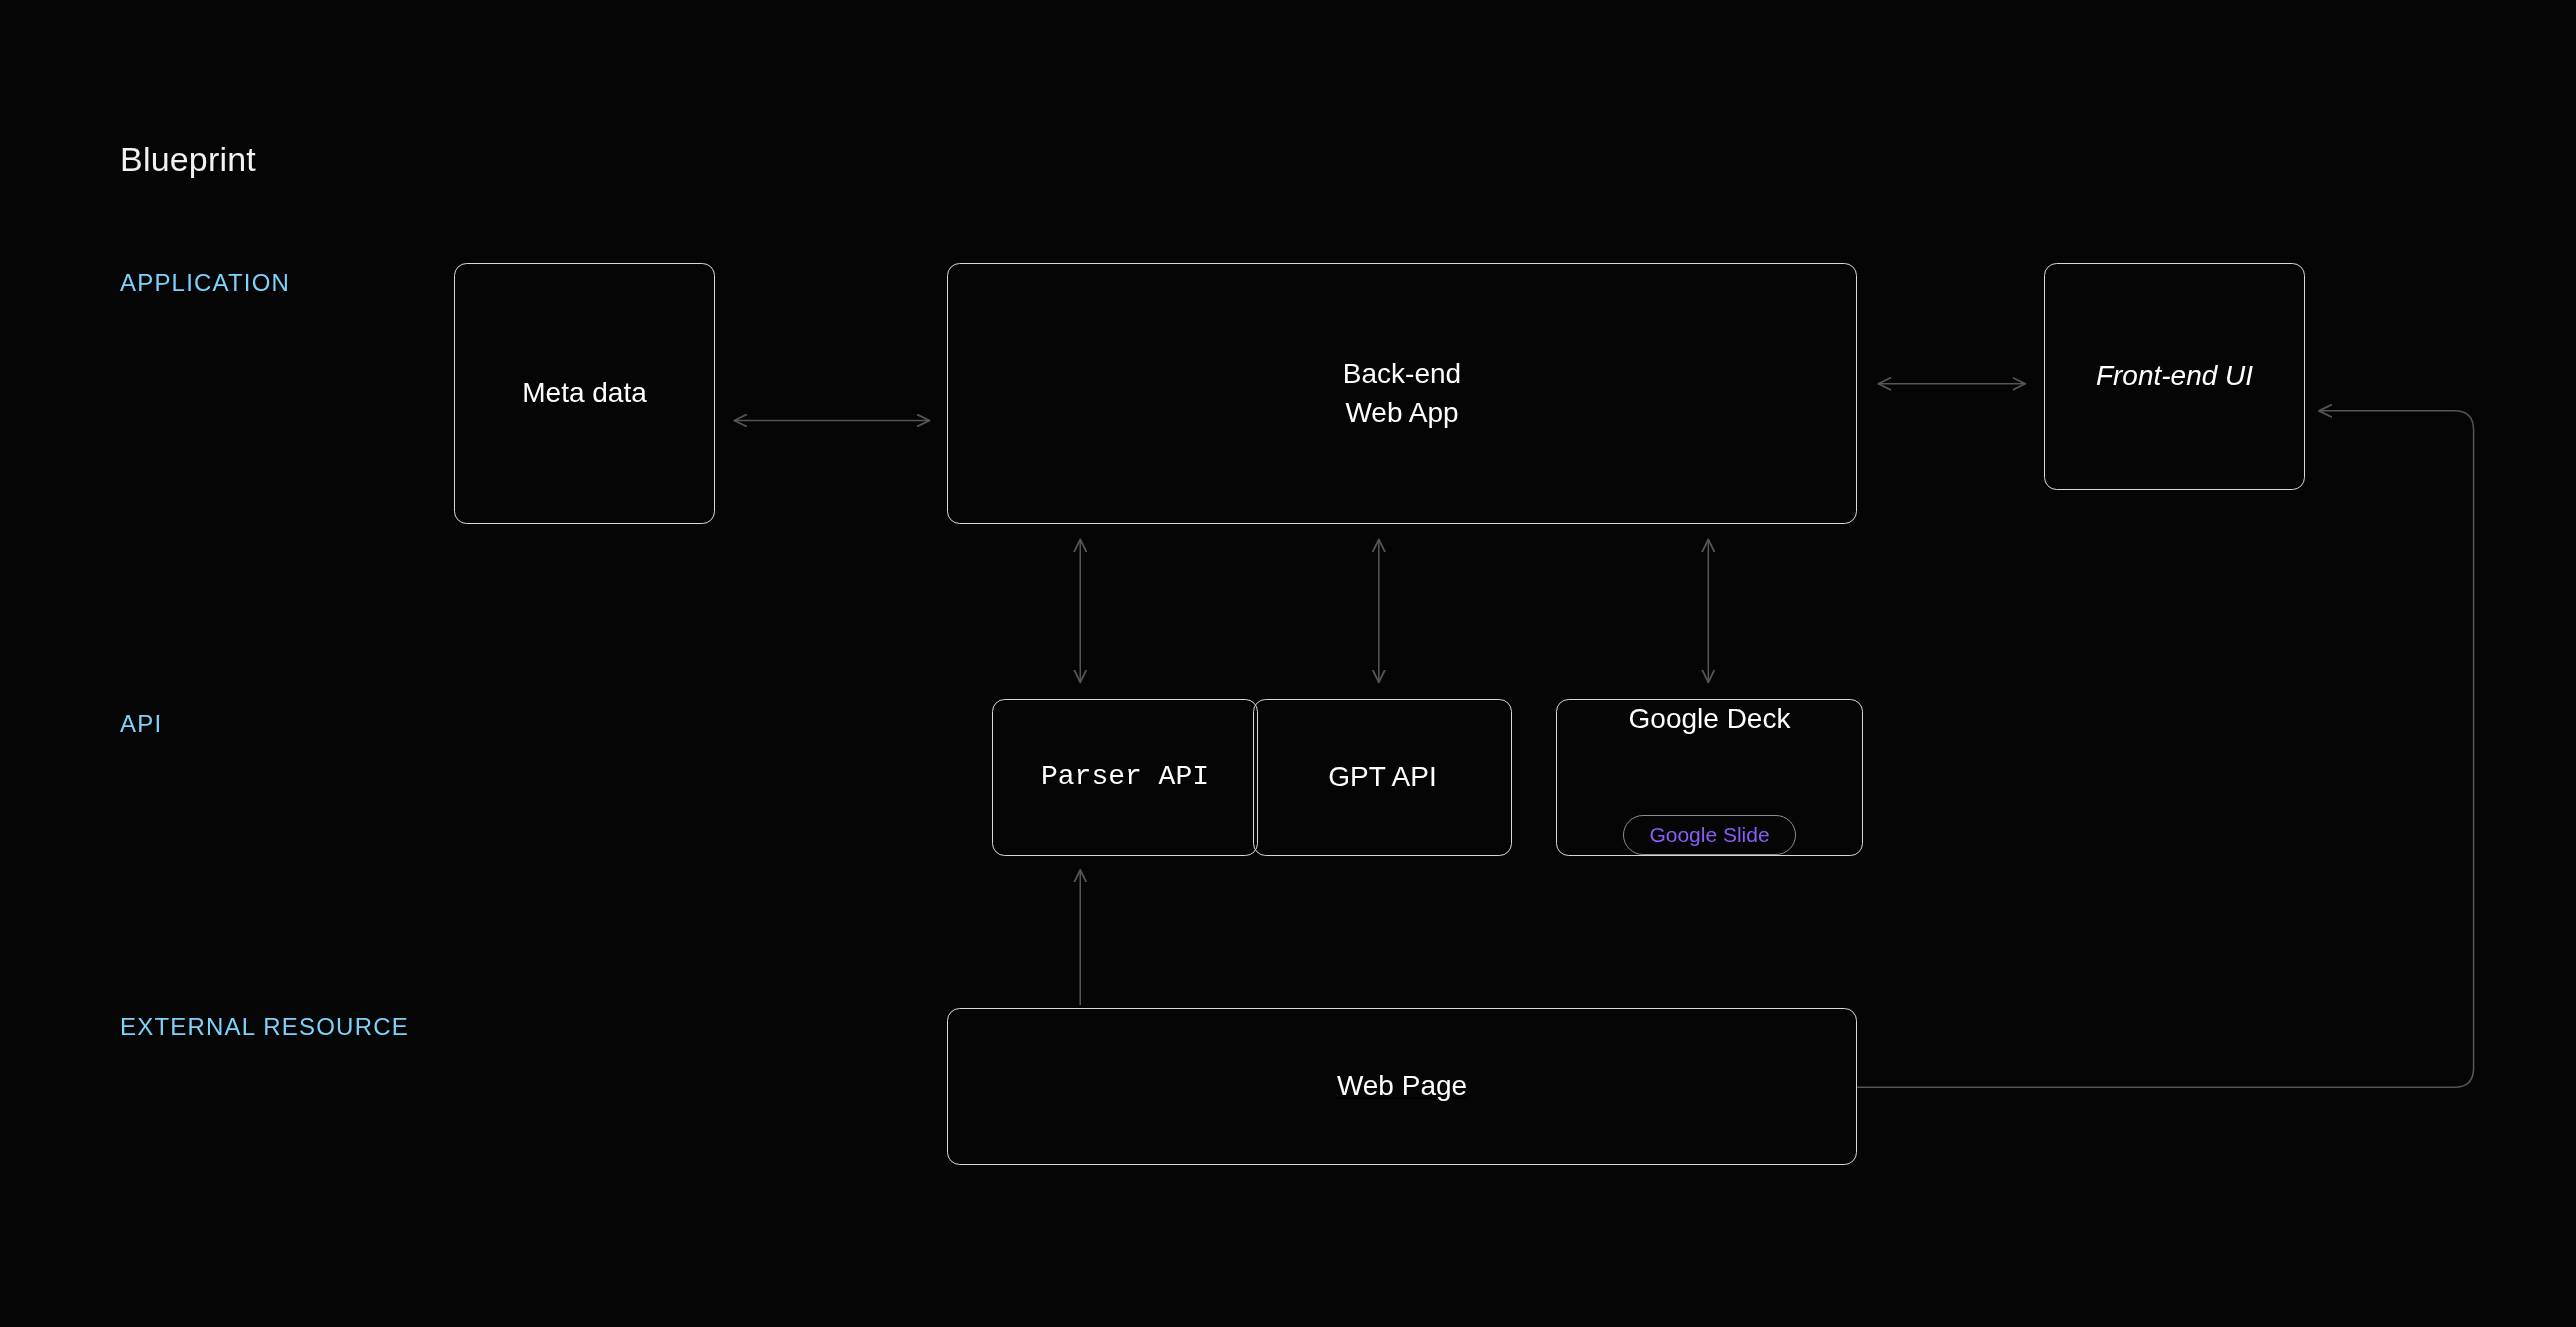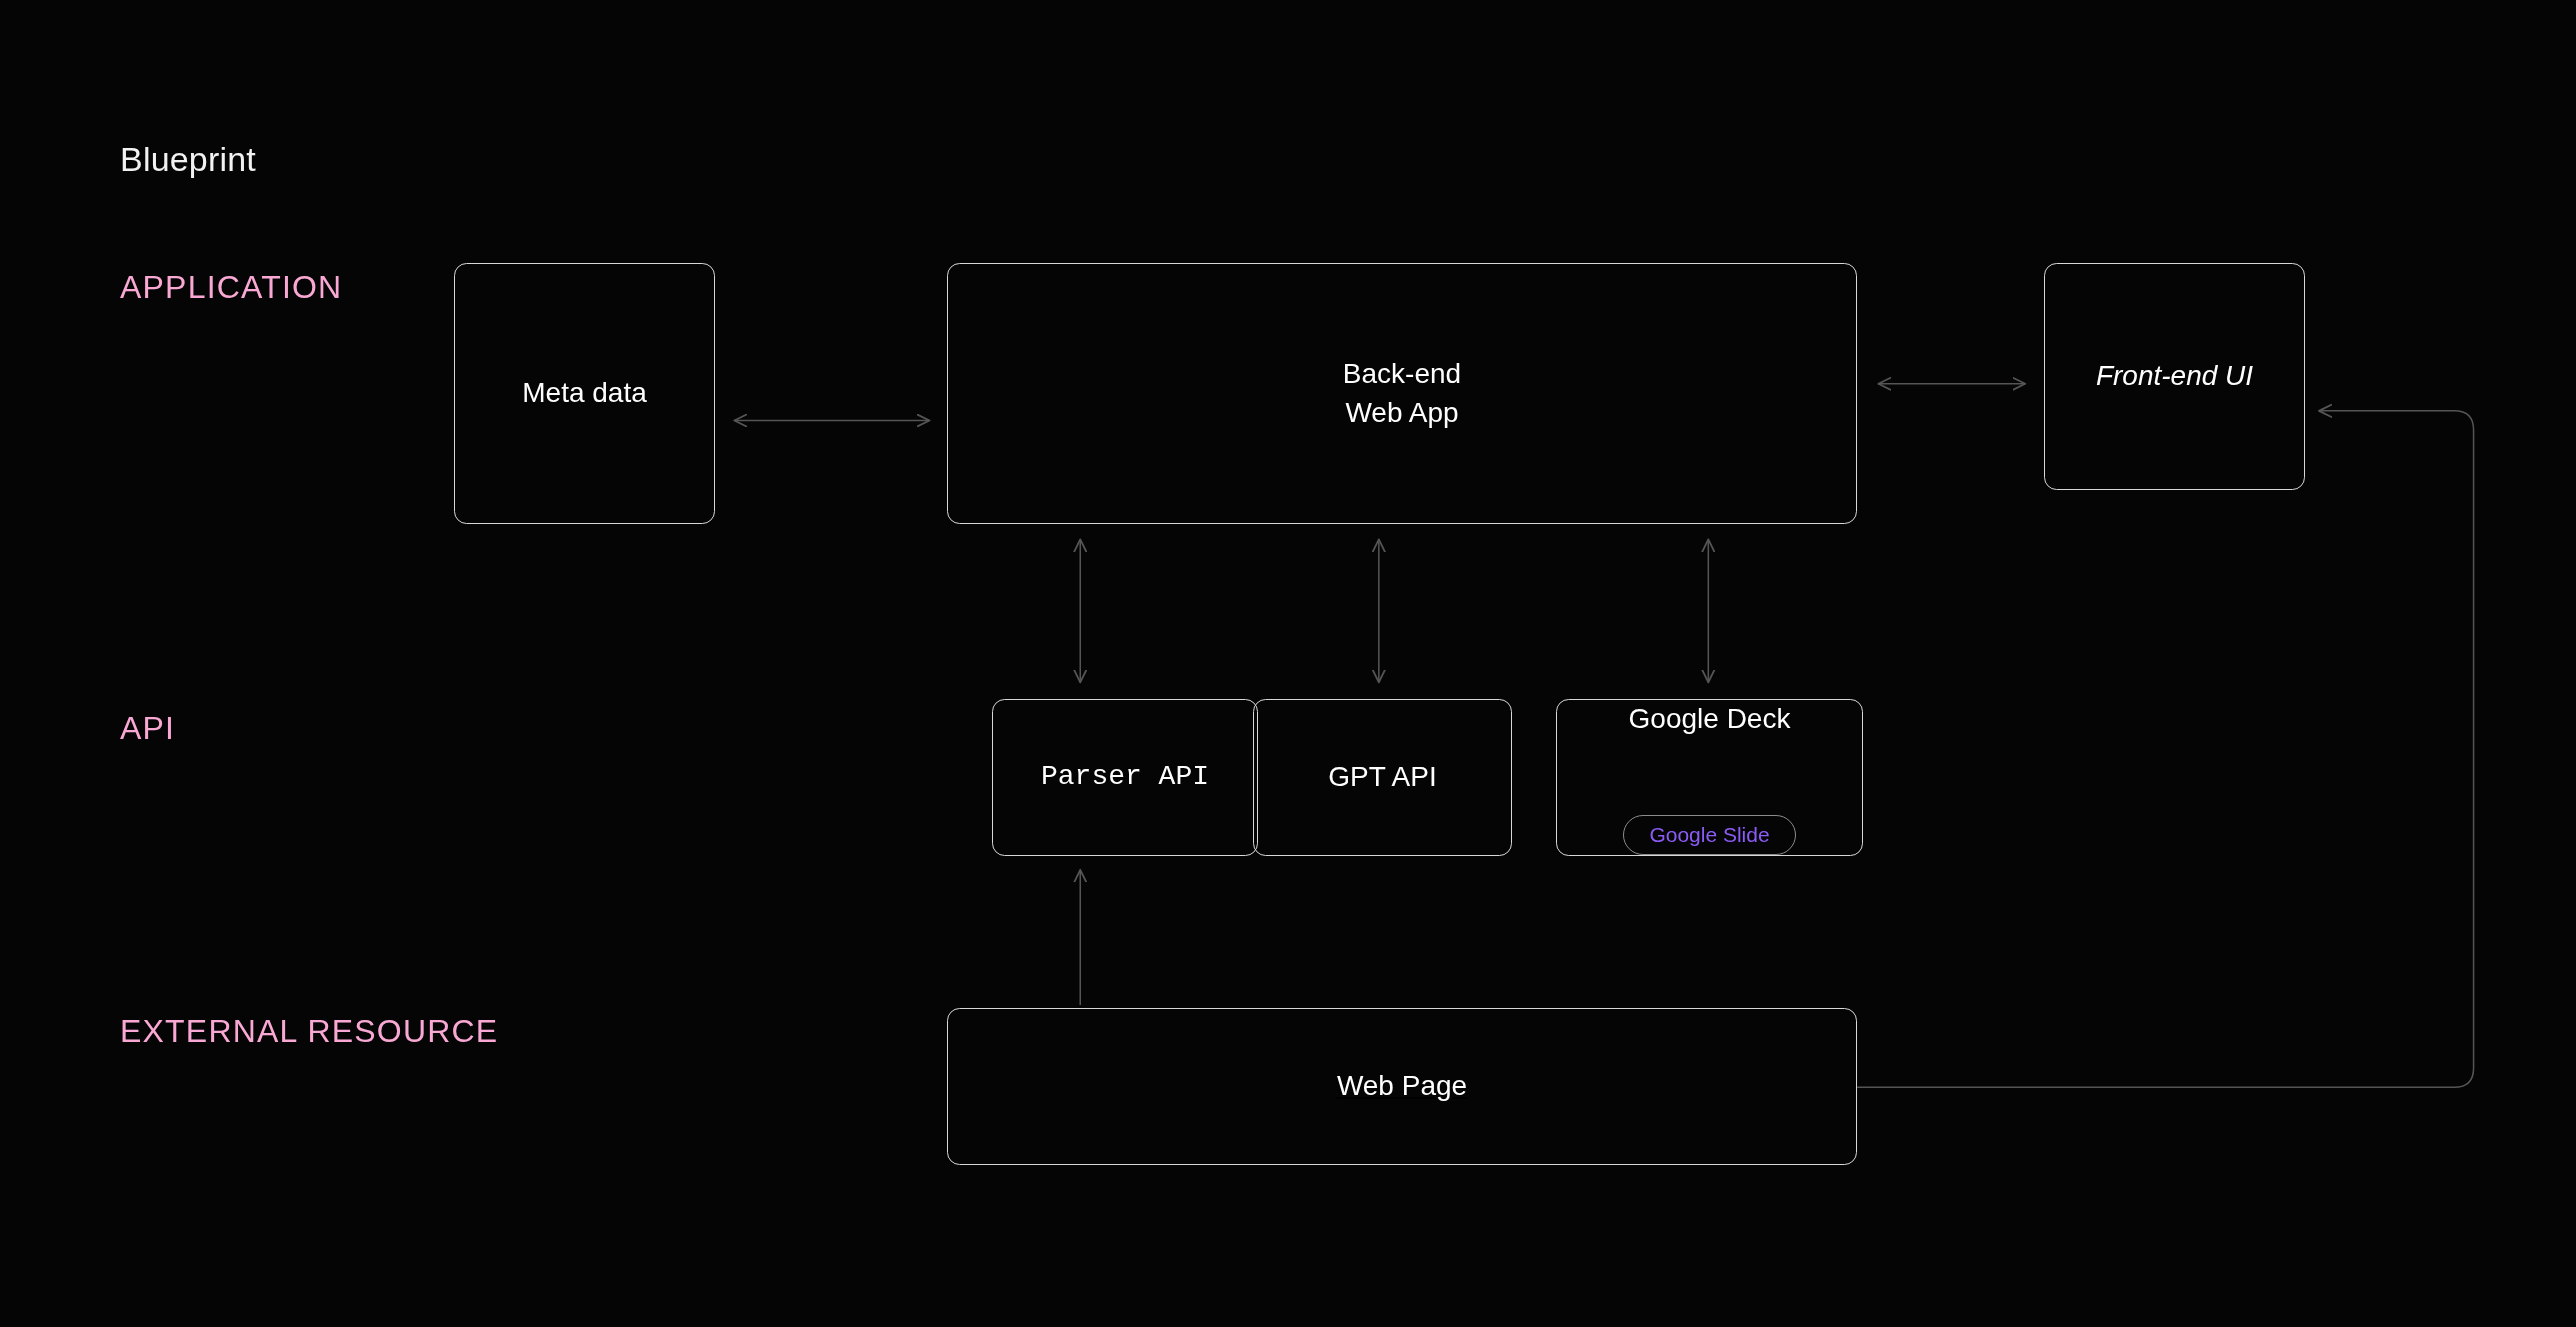--- a/index.html
+++ b/index.html
@@ -27,22 +27,22 @@
     font-size: 34px;
     color: #f2f2f2;
     letter-spacing: 0.2px;
     white-space: nowrap;
     margin-top: 24px;
   }
 
   
   .lane-label {
     position: absolute;
-    font-size: 32px;
-    color: #f9a8d4;
+    font-size: 24px;
+    color: #7dd3fc;
     letter-spacing: 1.2px;
     white-space: nowrap;
   }
   #lane-application { left: 120px; top: 269px; }
   #lane-api         { left: 120px; top: 710px; }
   #lane-external    { left: 120px; top: 1013px; }
 
   
   .node {
     position: absolute;

